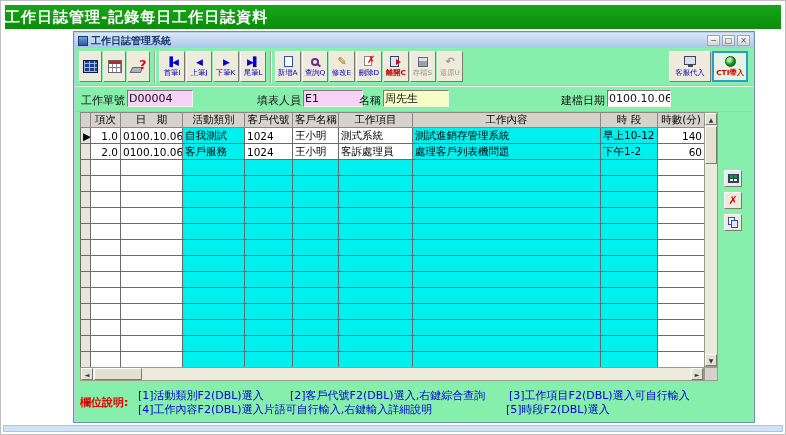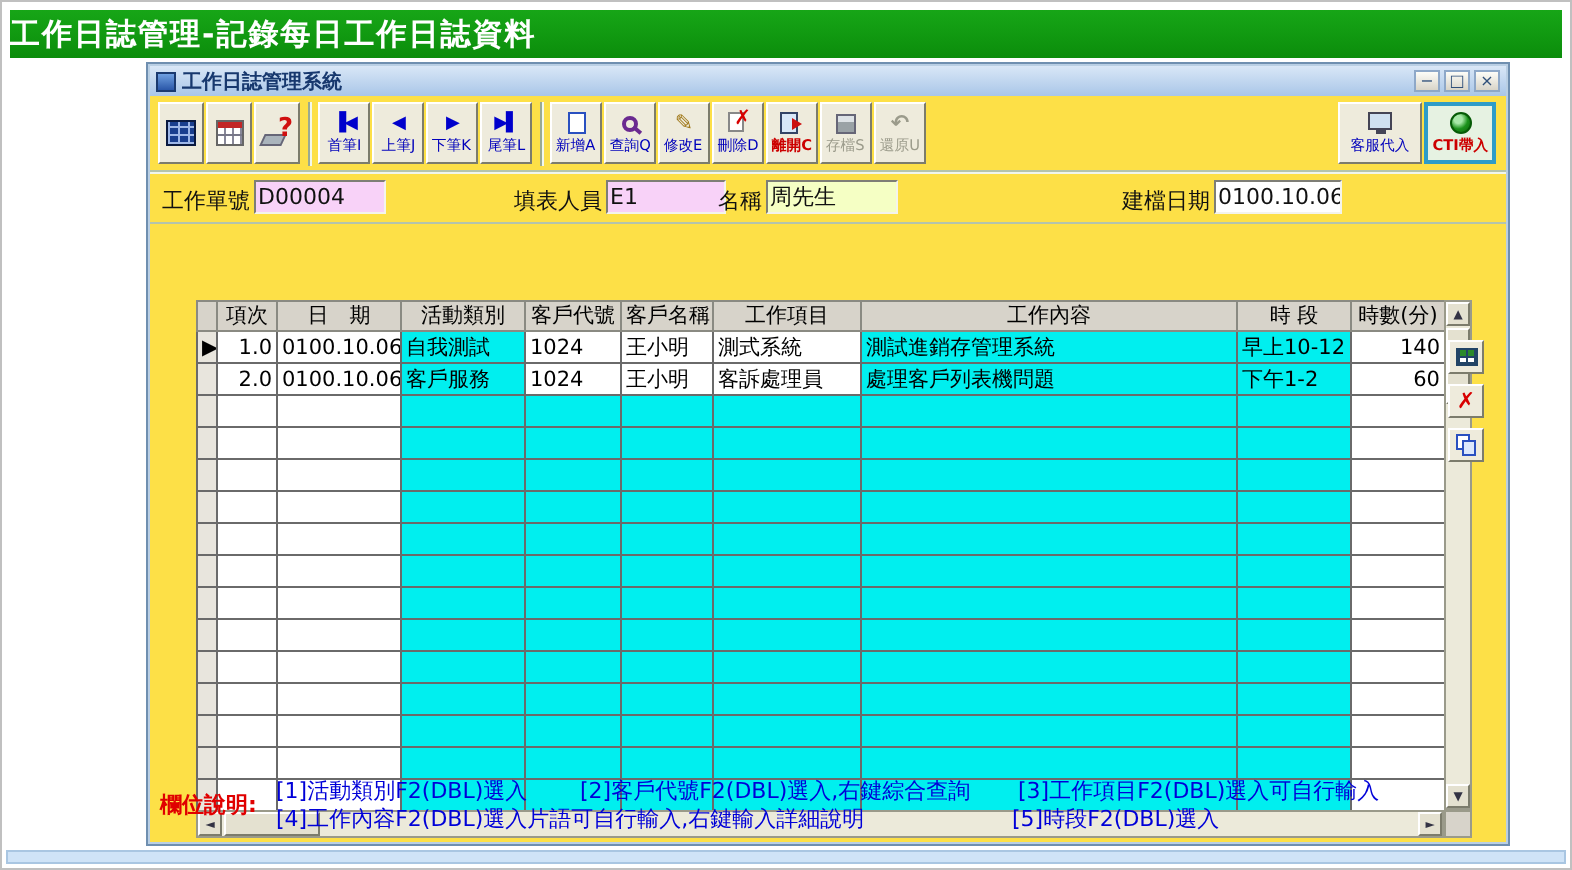--- a/index.html
+++ b/index.html
@@ -11,21 +11,21 @@
   .banner { position:absolute; left:4px; top:4px; right:4px; height:24px;
     background:linear-gradient(#17a617,#0b8d0b); color:#fff; font-weight:bold;
     font-size:15px; text-align:left; line-height:24px; letter-spacing:1px; }
 
   
   .bottomstrip { position:absolute; left:2px; right:2px; bottom:2px; height:7px;
     background:#cfe3f7; border:1px solid #a9c6e2; }
 
   
   .window { position:absolute; left:72px; top:30px; width:682px; height:392px;
-    background:#fde047; border:1px solid #6f8fb0; box-shadow:0 0 0 1px #b9cfe4 inset; }
+    background:#86efac; border:1px solid #6f8fb0; box-shadow:0 0 0 1px #b9cfe4 inset; }
 
   .titlebar { position:absolute; left:1px; top:1px; right:1px; height:15px;
     background:linear-gradient(#d9e7f7,#a9c6e8); display:flex; align-items:center; padding:0 3px; }
   .win-icon { width:10px; height:10px; background:linear-gradient(#6fa0e0,#2a57a8); border:1px solid #1a3a70; margin-right:3px; flex:none; }
   .win-title { font-size:10px; font-weight:bold; color:#17386e; flex:1 1 auto; white-space:nowrap; overflow:hidden; }
   .win-btn { width:13px; height:11px; margin-left:2px; background:linear-gradient(#fdfdf8,#d8d4c8);
     border:1px solid #8ea8c8; font-size:8px; line-height:9px; text-align:center; color:#30507a; flex:none; }
 
   
   .toolbar { position:absolute; left:1px; top:16px; right:1px; height:38px;
@@ -76,21 +76,21 @@
   
   .formrow { position:absolute; left:1px; top:54px; right:1px; height:26px;
     border-bottom:1px solid #b4c4ac; box-shadow:0 1px 0 #f0f6ec inset; font-size:11px; color:#111; }
   .flabel { position:absolute; top:7px; white-space:nowrap; }
   .finput { position:absolute; top:4px; height:17px; border:1px solid; border-color:#7e7e76 #f4f4ec #f4f4ec #7e7e76;
     background:#fff; font-size:11px; line-height:15px; padding:0 1px; white-space:nowrap; overflow:hidden; }
   .bg-pink { background:#f8d2f8; }
   .bg-yellow { background:#f5ffc4; }
 
   
-  .gridwrap { position:absolute; left:24px; top:80px; width:638px; height:269px;margin-top:38px; }
+  .gridwrap { position:absolute; left:6px; top:80px; width:638px; height:269px; }
   table.grid { border-collapse:collapse; table-layout:fixed; width:624px; background:#fff; }
   table.grid td, table.grid th { border:1px solid #6a6a6a; font-size:10.5px; font-weight:normal;
     height:16px; padding:0 2px; overflow:hidden; white-space:nowrap; color:#000; }
   table.grid tr.hdr th { background:#d7d3ca; border-color:#8a8a82; height:15px; text-align:center; }
   td.ind { background:#e8e5dd; text-align:center; font-size:8px; color:#111; padding:0; }
   td.cyan { background:#00efef; }
   td.num { text-align:right; }
 
   
   .vscroll { position:absolute; left:624px; top:0; width:14px; height:255px;

